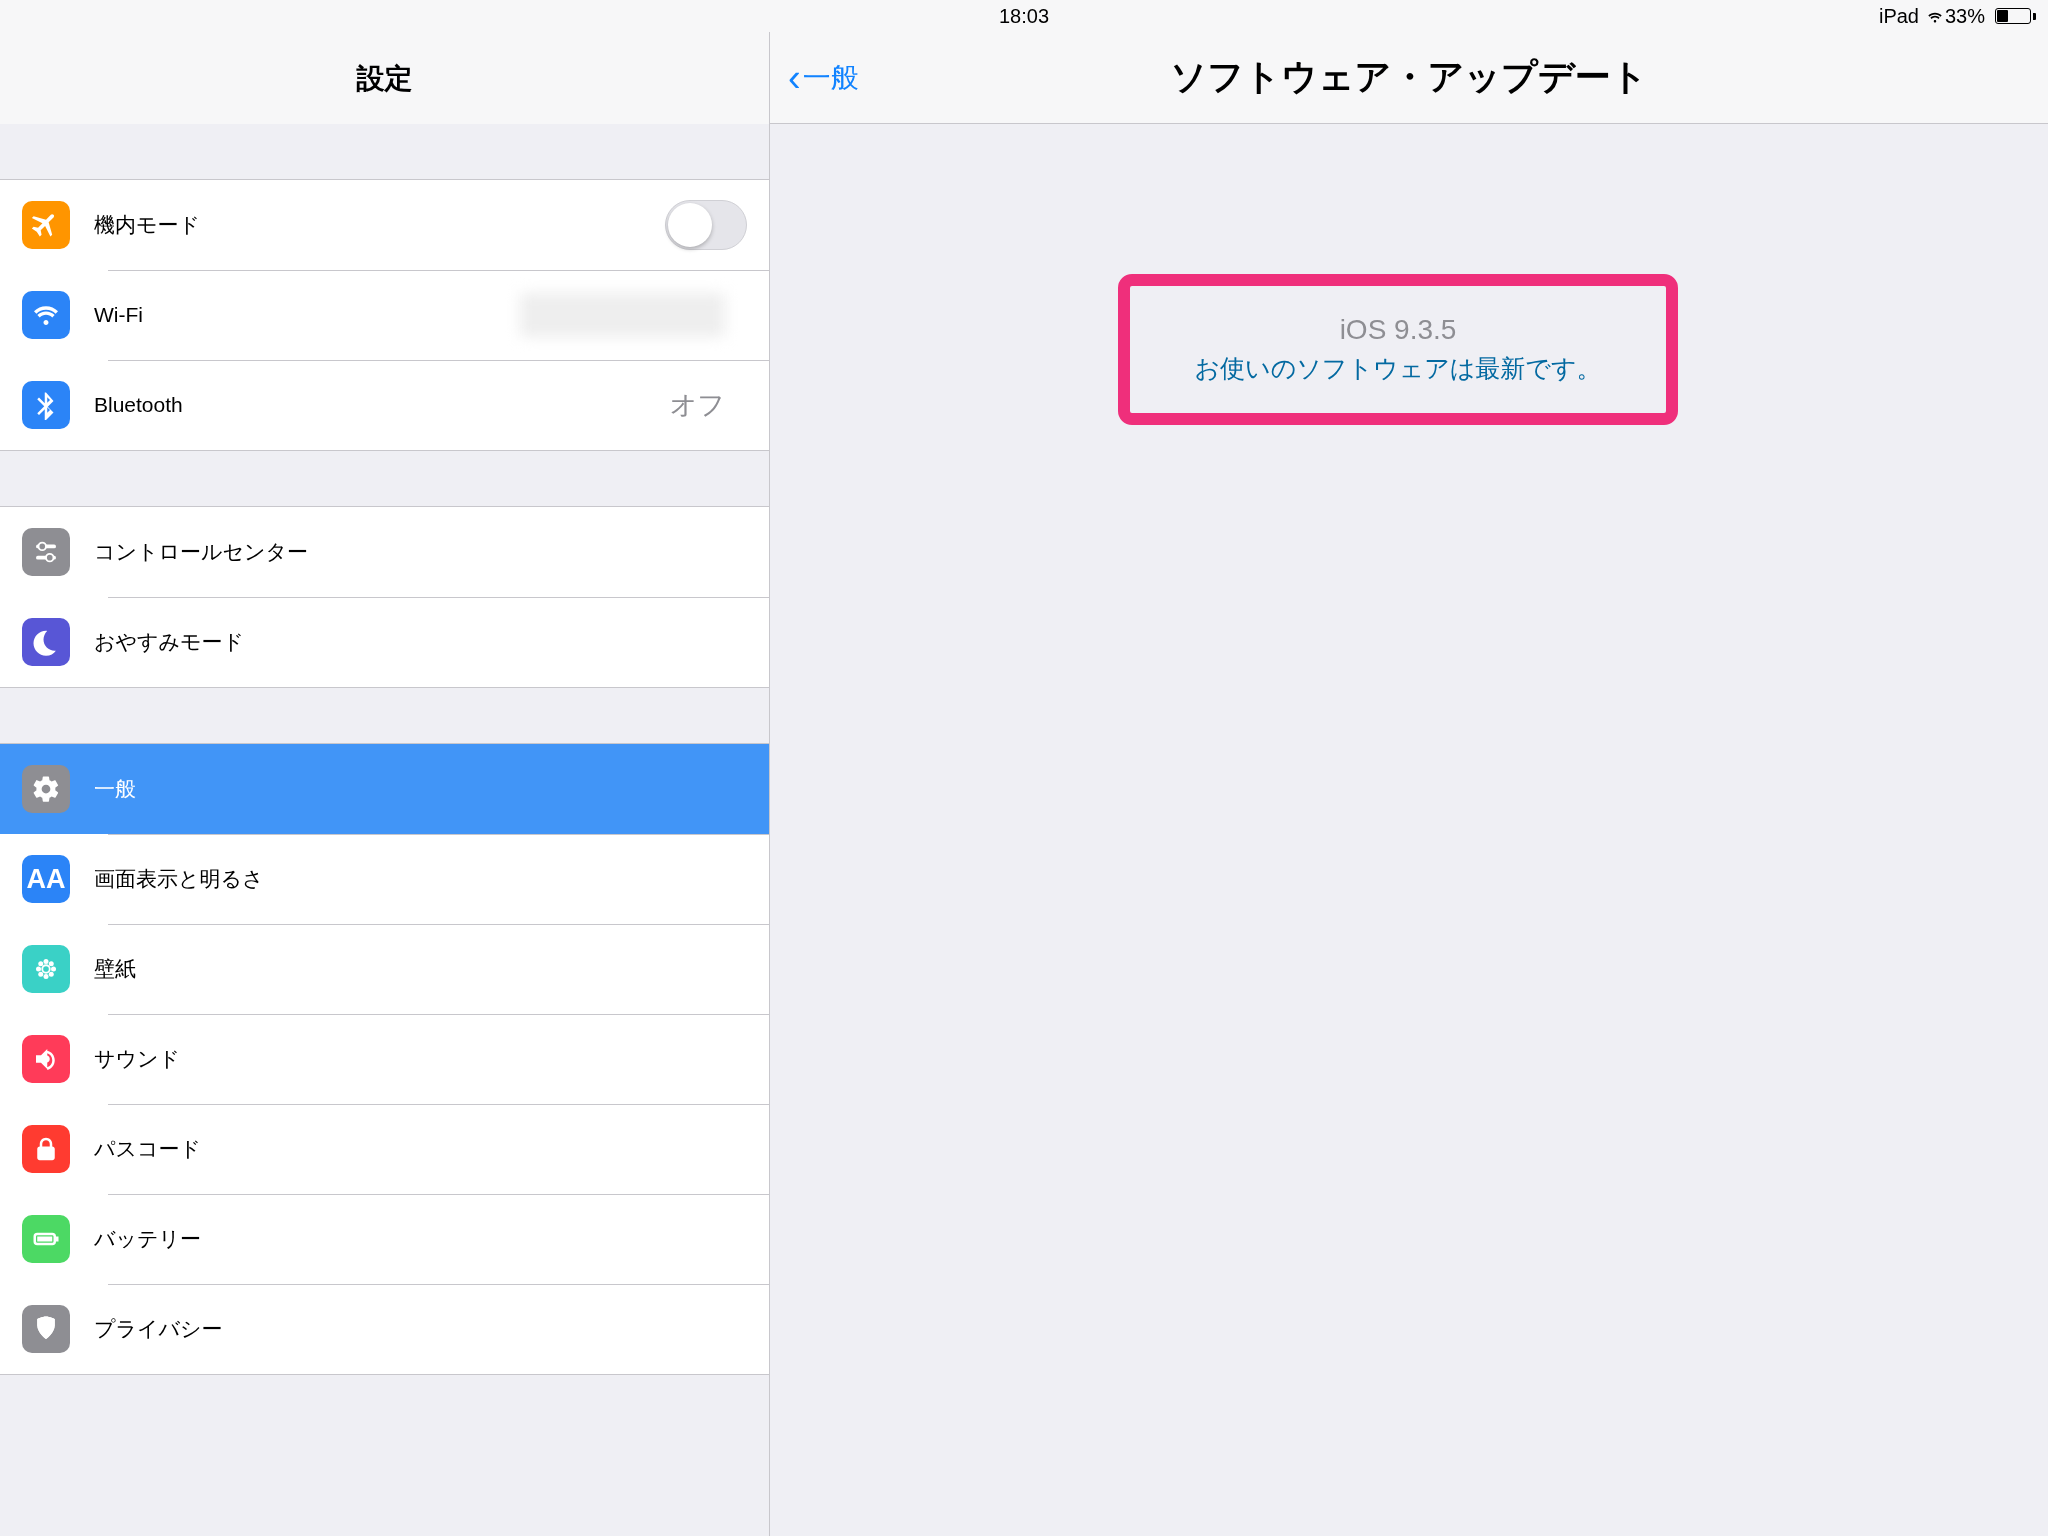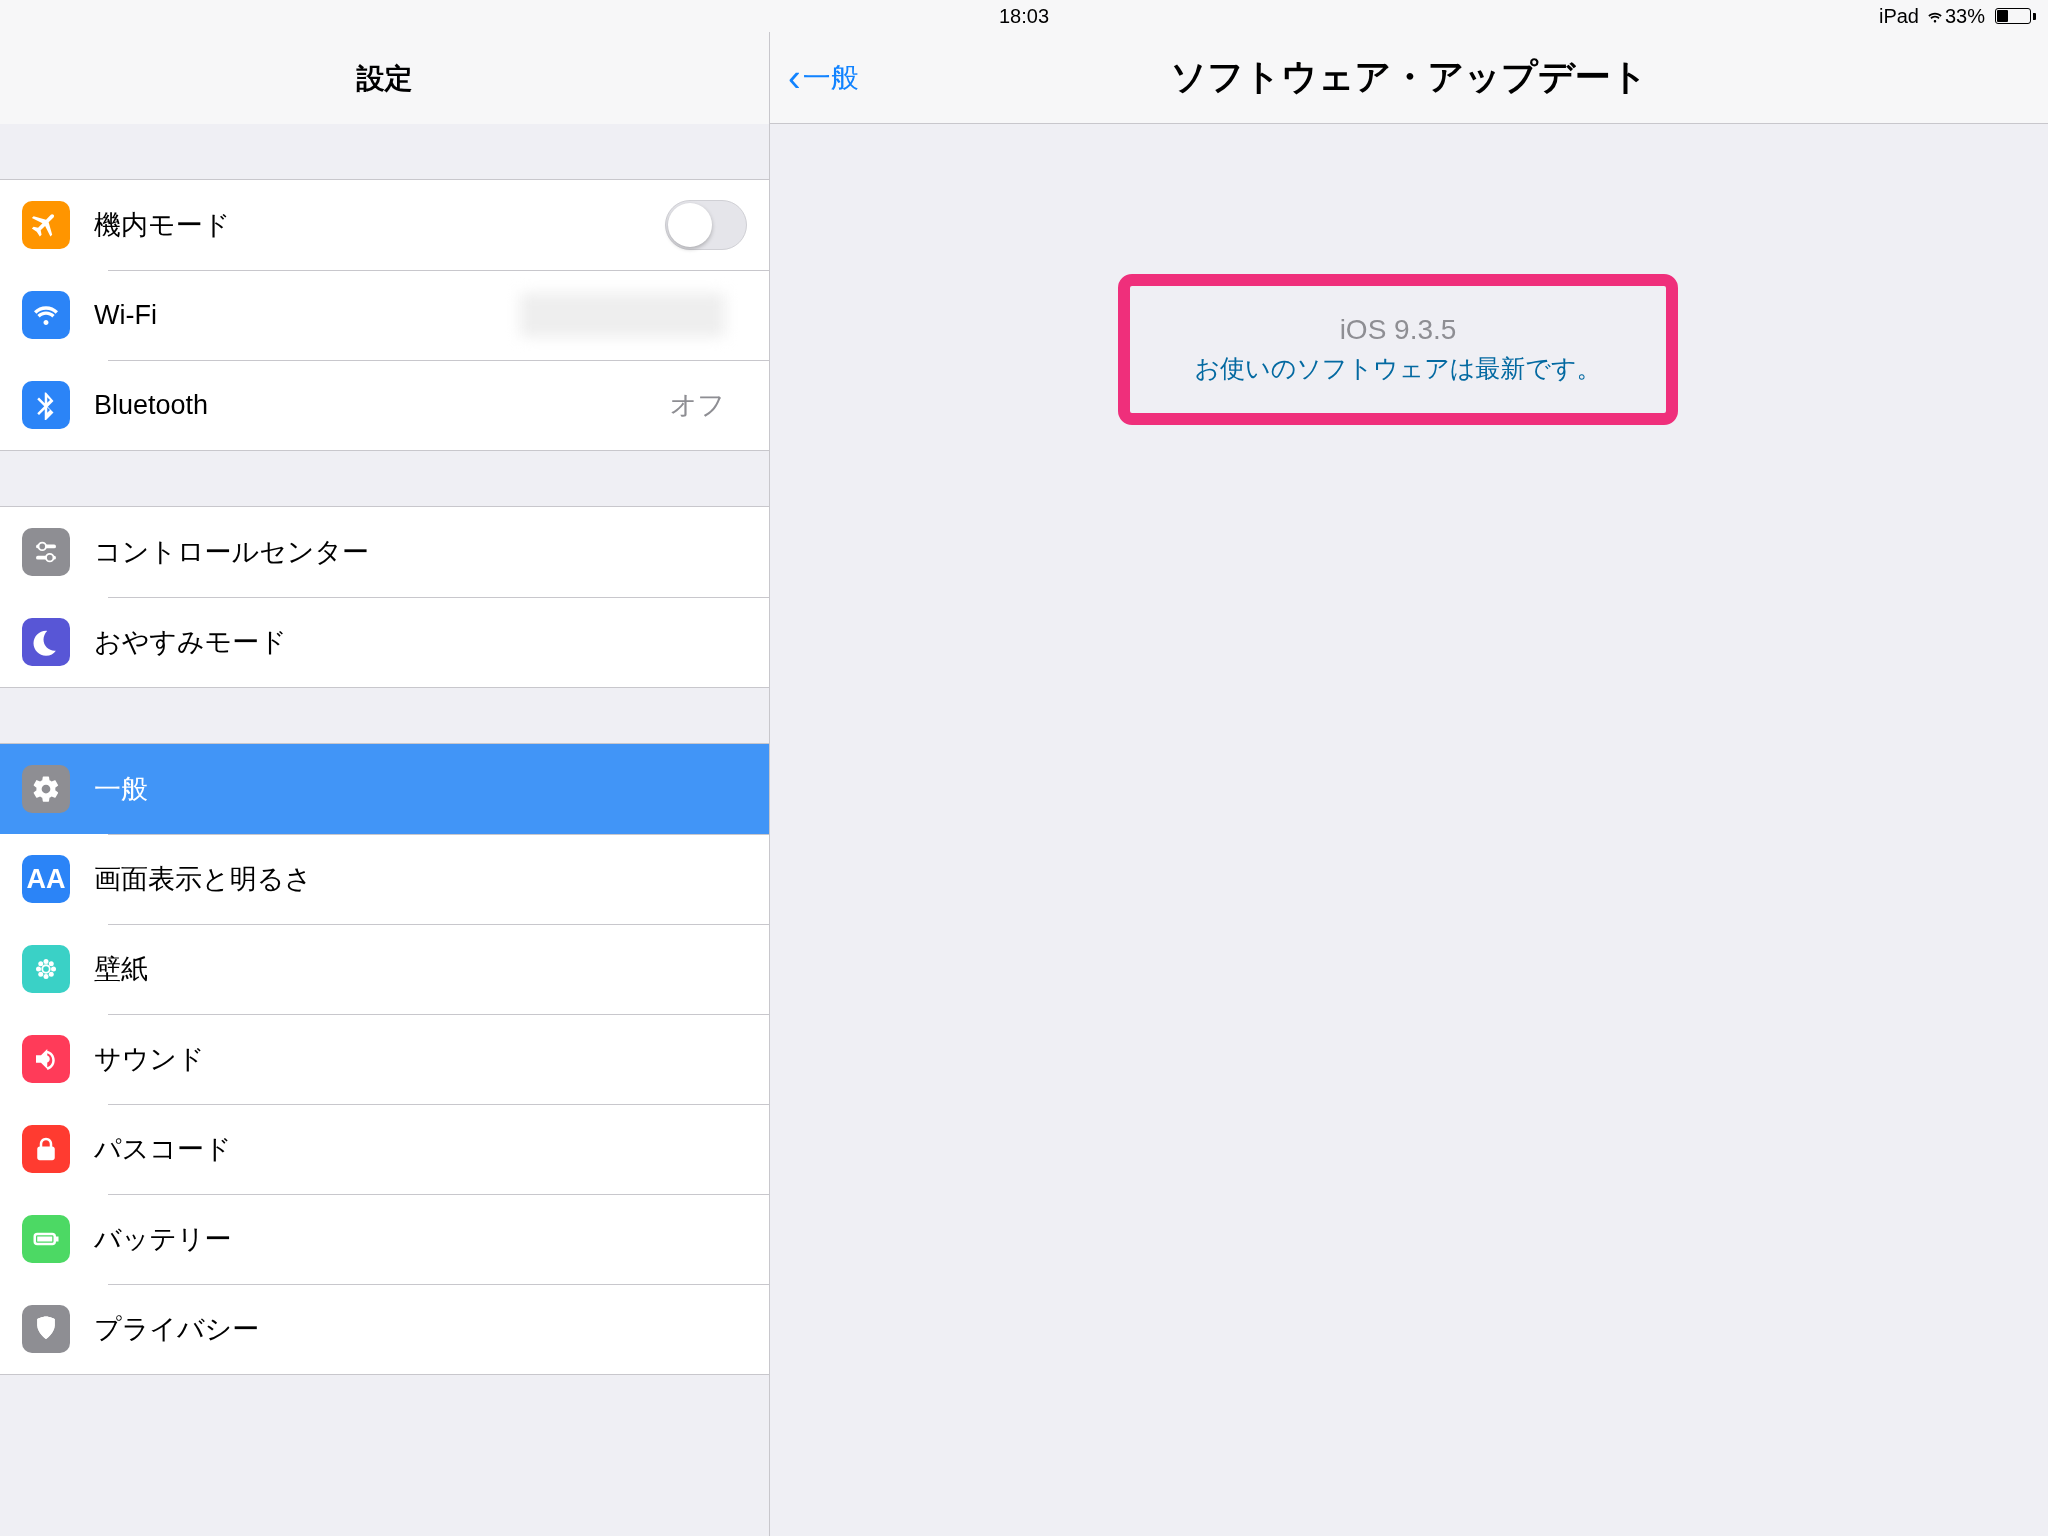--- a/index.html
+++ b/index.html
@@ -17,21 +17,21 @@
   .sidebar { width: 770px; background: #efeff4; border-right: 1px solid #c8c7cc; display: flex; flex-direction: column; }
   .sidebar-header { height: 92px; display: flex; align-items: center; justify-content: center; background: #f7f7f8; border-top: 1px solid #f7f7f8; }
   .sidebar-title { font-size: 28px; font-weight: 700; }
   .group-gap { height: 55px; }
   .cell-list { background: #fff; border-top: 1px solid #c8c7cc; border-bottom: 1px solid #c8c7cc; }
   .cell { height: 90px; display: flex; align-items: center; padding: 0 22px 0 22px; position: relative; }
   .cell + .cell::before { content: ""; position: absolute; left: 108px; right: 0; top: 0; height: 1px; background: #c8c7cc; }
   .cell.selected { background: #4195f7; }
   .cell.selected .cell-label { color: #fff; }
   .icon { width: 48px; height: 48px; border-radius: 10px; flex-shrink: 0; margin-right: 24px; display: flex; align-items: center; justify-content: center; }
-  .cell-label { font-size: 27px; color: #000; flex: 1; }
+  .cell-label { font-size: 21px; color: #000; flex: 1; }
   .cell-value { font-size: 27px; color: #8e8e93; margin-right: 22px; }
   .wifi-blur { filter: blur(7px); color: #bbb; background: #eee; padding: 4px 8px; border-radius: 4px; }
   .switch { width: 82px; height: 50px; border-radius: 25px; background: #e5e5ea; position: relative; border: 1px solid #d0d0d5; }
   .switch-knob { position: absolute; left: 2px; top: 2px; width: 44px; height: 44px; border-radius: 50%; background: #fff; box-shadow: 0 2px 4px rgba(0,0,0,0.25); }
 
   .detail { flex: 1; background: #efeff4; position: relative; }
   .detail-header { height: 92px; background: #f7f7f8; display: flex; align-items: center; justify-content: center; position: relative; border-bottom: 1px solid #c8c7cc; }
   .back-btn { position: absolute; left: 18px; top: 0; bottom: 0; display: flex; align-items: center; color: #1183ff; font-size: 28px; }
   .back-chevron { font-size: 38px; font-weight: 300; margin-right: 2px; line-height: 1; }
   .detail-title { font-size: 36px; font-weight: 700; }

